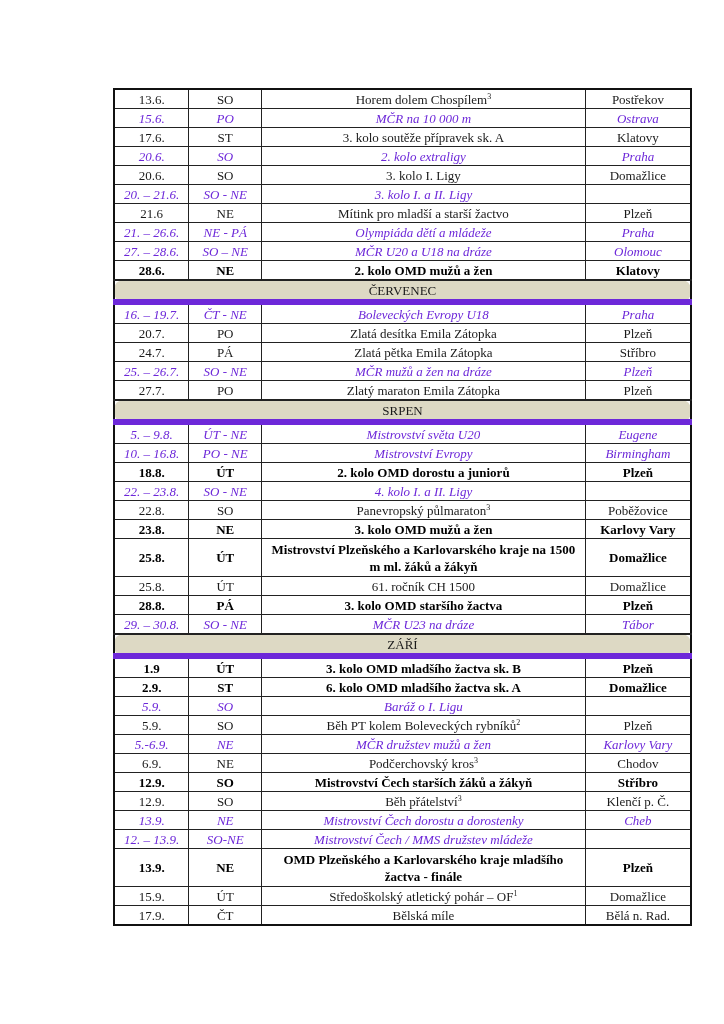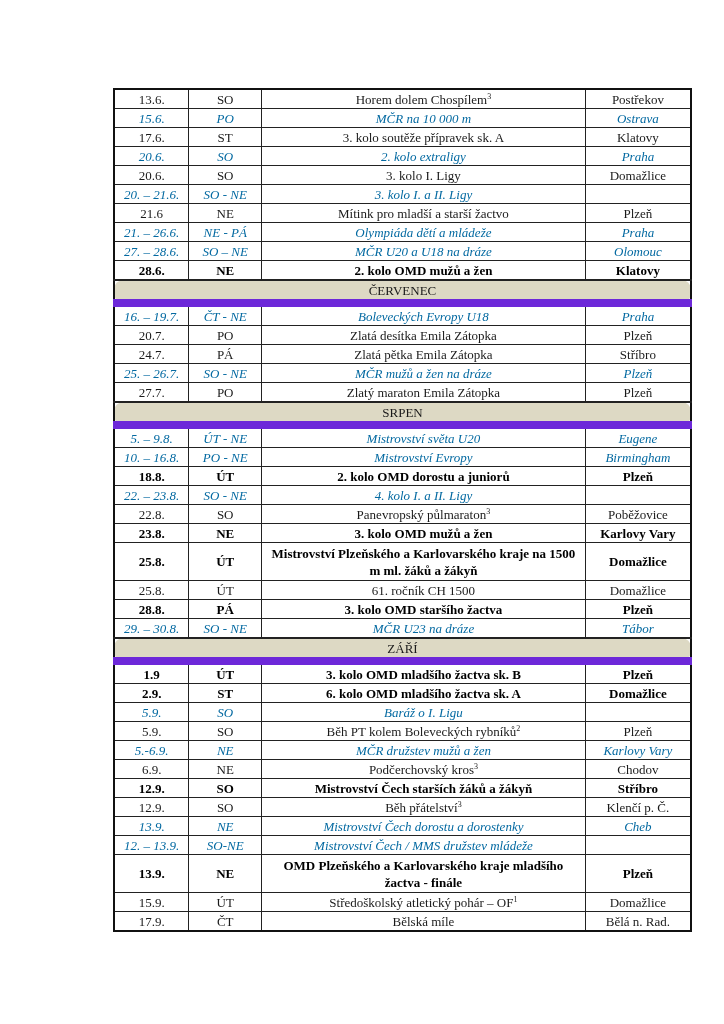--- a/index.html
+++ b/index.html
@@ -15,25 +15,25 @@
   table.cal col.c1 { width: 75px; }
   table.cal col.c2 { width: 73px; }
   table.cal col.c3 { width: 325px; }
   table.cal col.c4 { width: 106px; }
   table.cal td {
     border: 1px solid #222; text-align: center; vertical-align: middle;
     padding: 0 3px; height: 18px; line-height: 17px; white-space: nowrap;
   }
   table.cal tr.double td { height: 37px; }
   table.cal tr.double td.event { white-space: normal; line-height: 17px; }
-  table.cal tr.italic td { font-style: italic; color: #0369a1; }
+  table.cal tr.italic td { font-style: italic; color: #6d28d9; }
   table.cal tr.bold td { font-weight: bold; color: #000; text-align: center; }
   table.cal tr.month td {
     background: #ddd9c4; height: 18px; font-style: normal; font-weight: normal;
-    border-top: 2px solid #222; border-bottom: 8px solid #6d28d9; border-radius: 9px;
+    border-top: 2px solid #222; border-bottom: 6px solid #6d28d9; border-radius: 9px;
   }
   sup { font-size: 8px; line-height: 0; vertical-align: 5px; }
 </style>
 </head>
 <body>
 
 <table class="cal">
   <colgroup>
       <col class="c1">
       <col class="c2">

